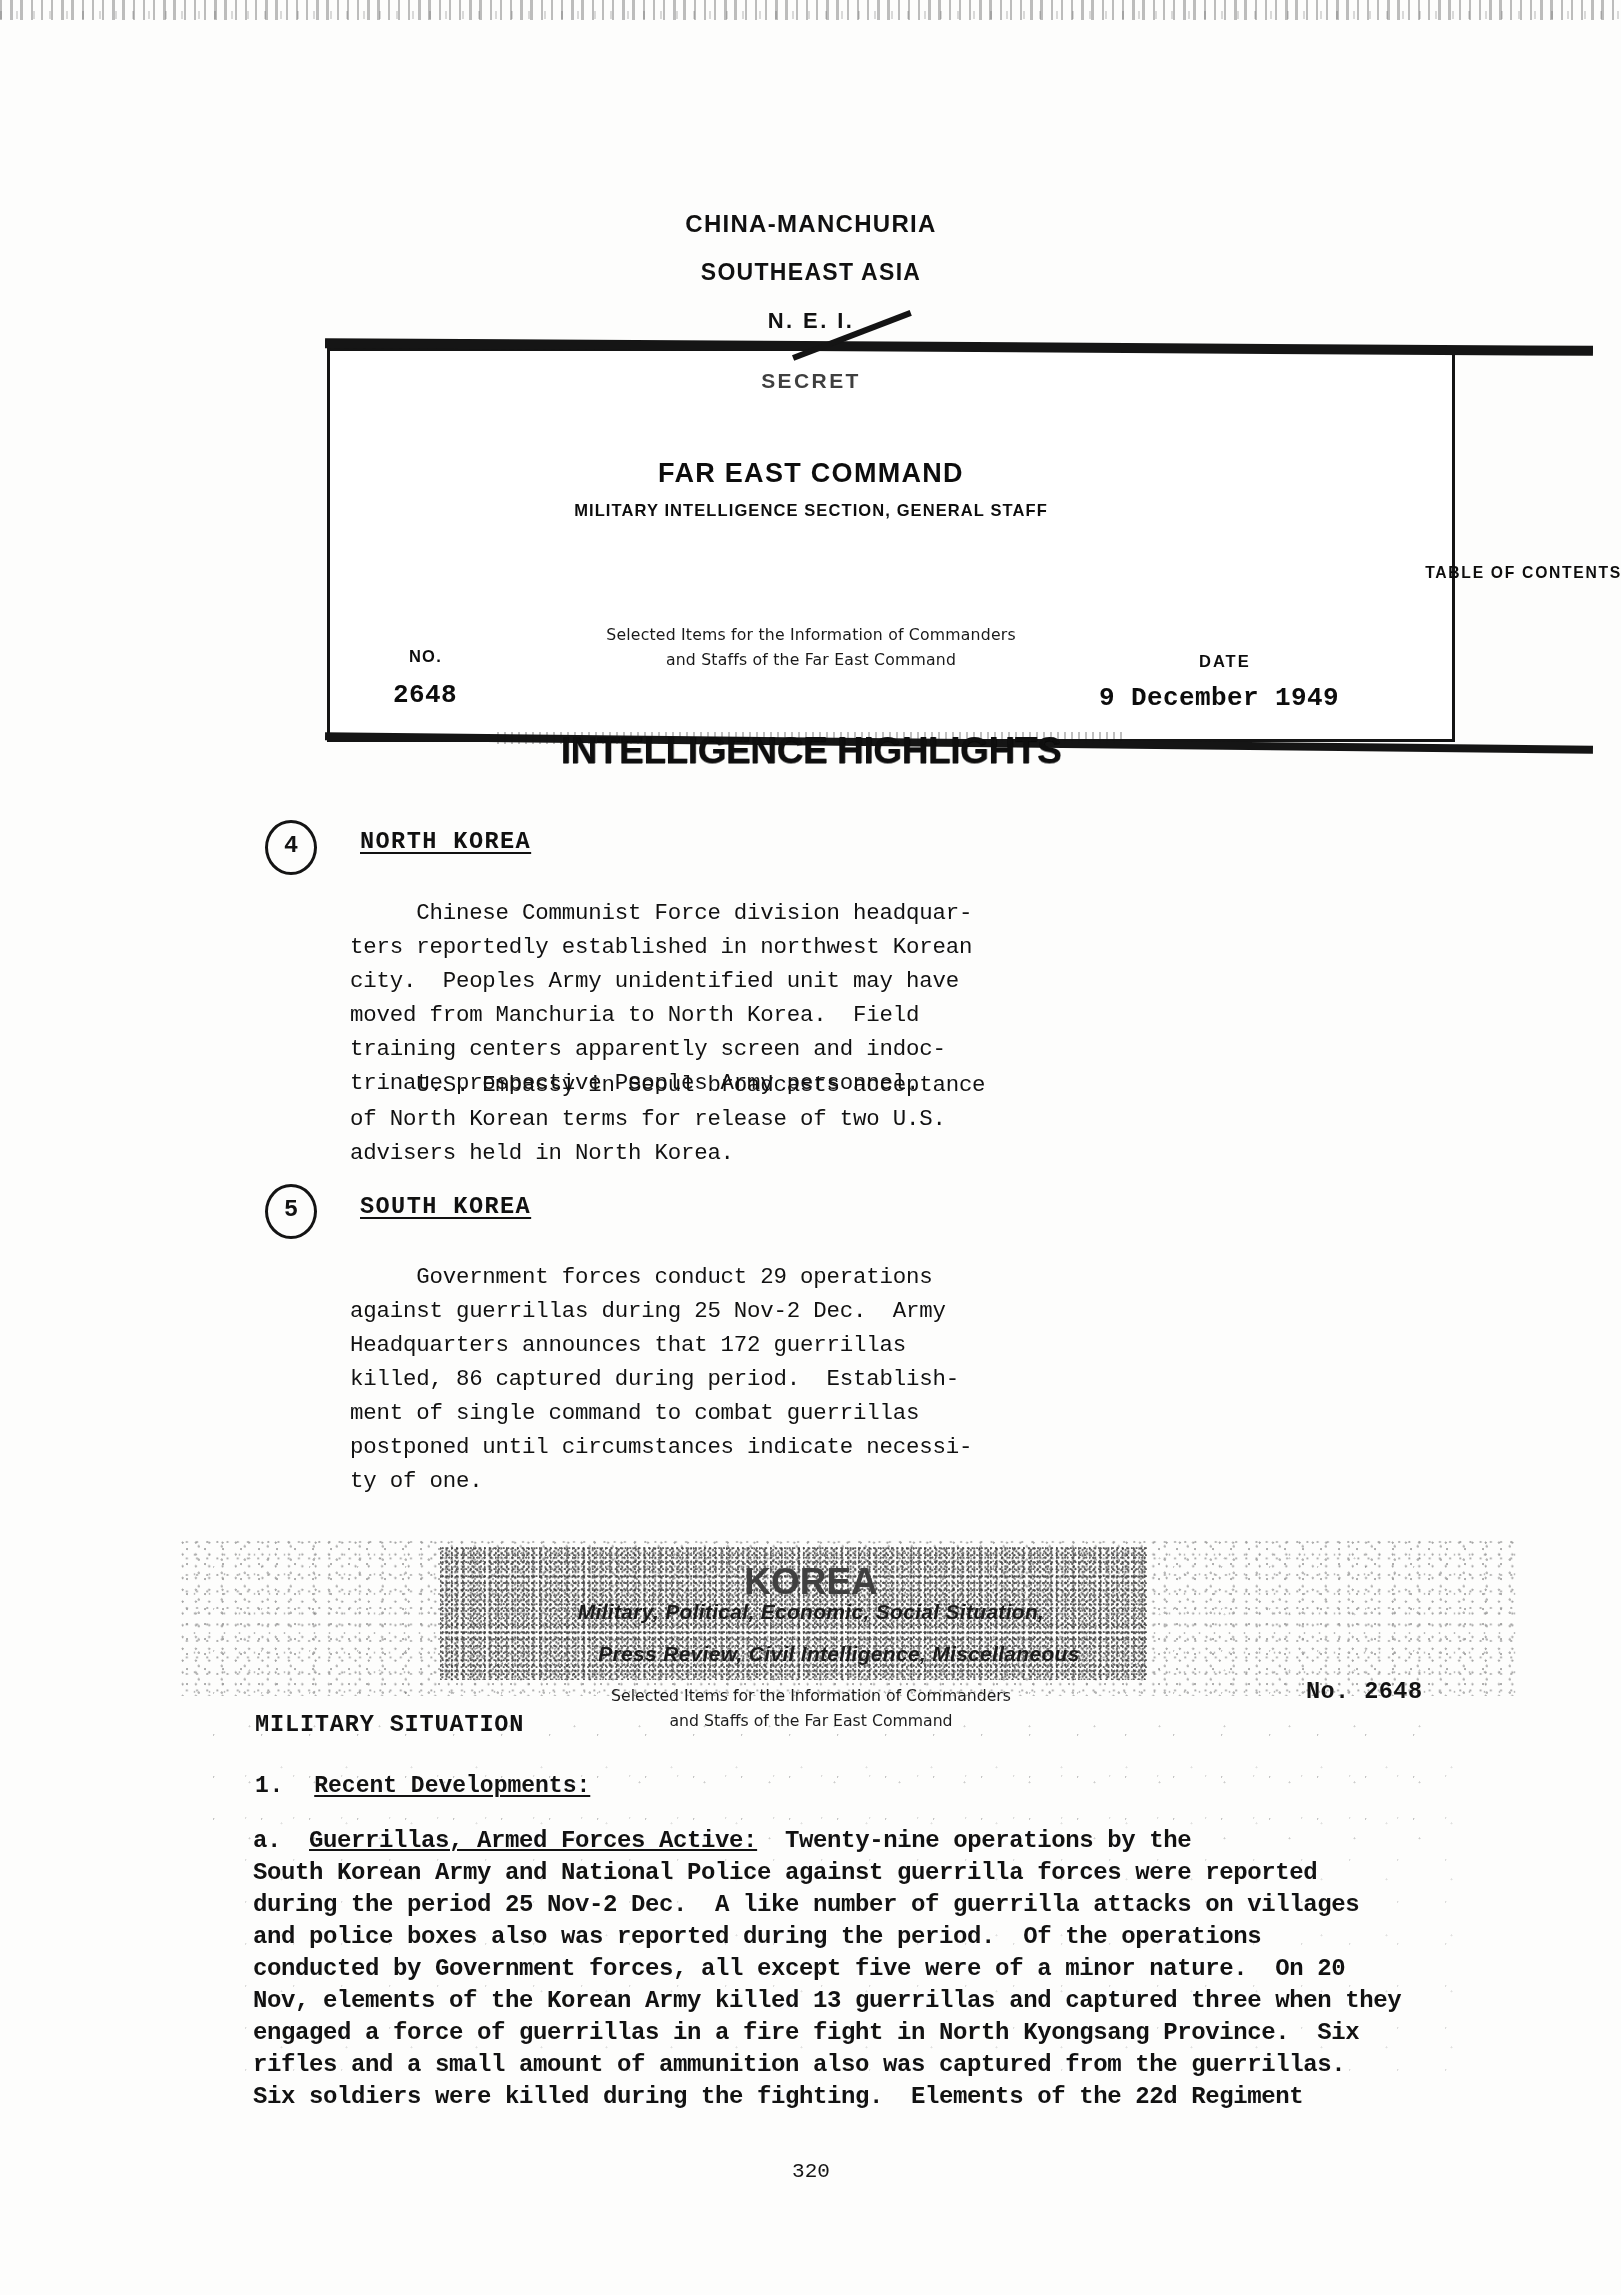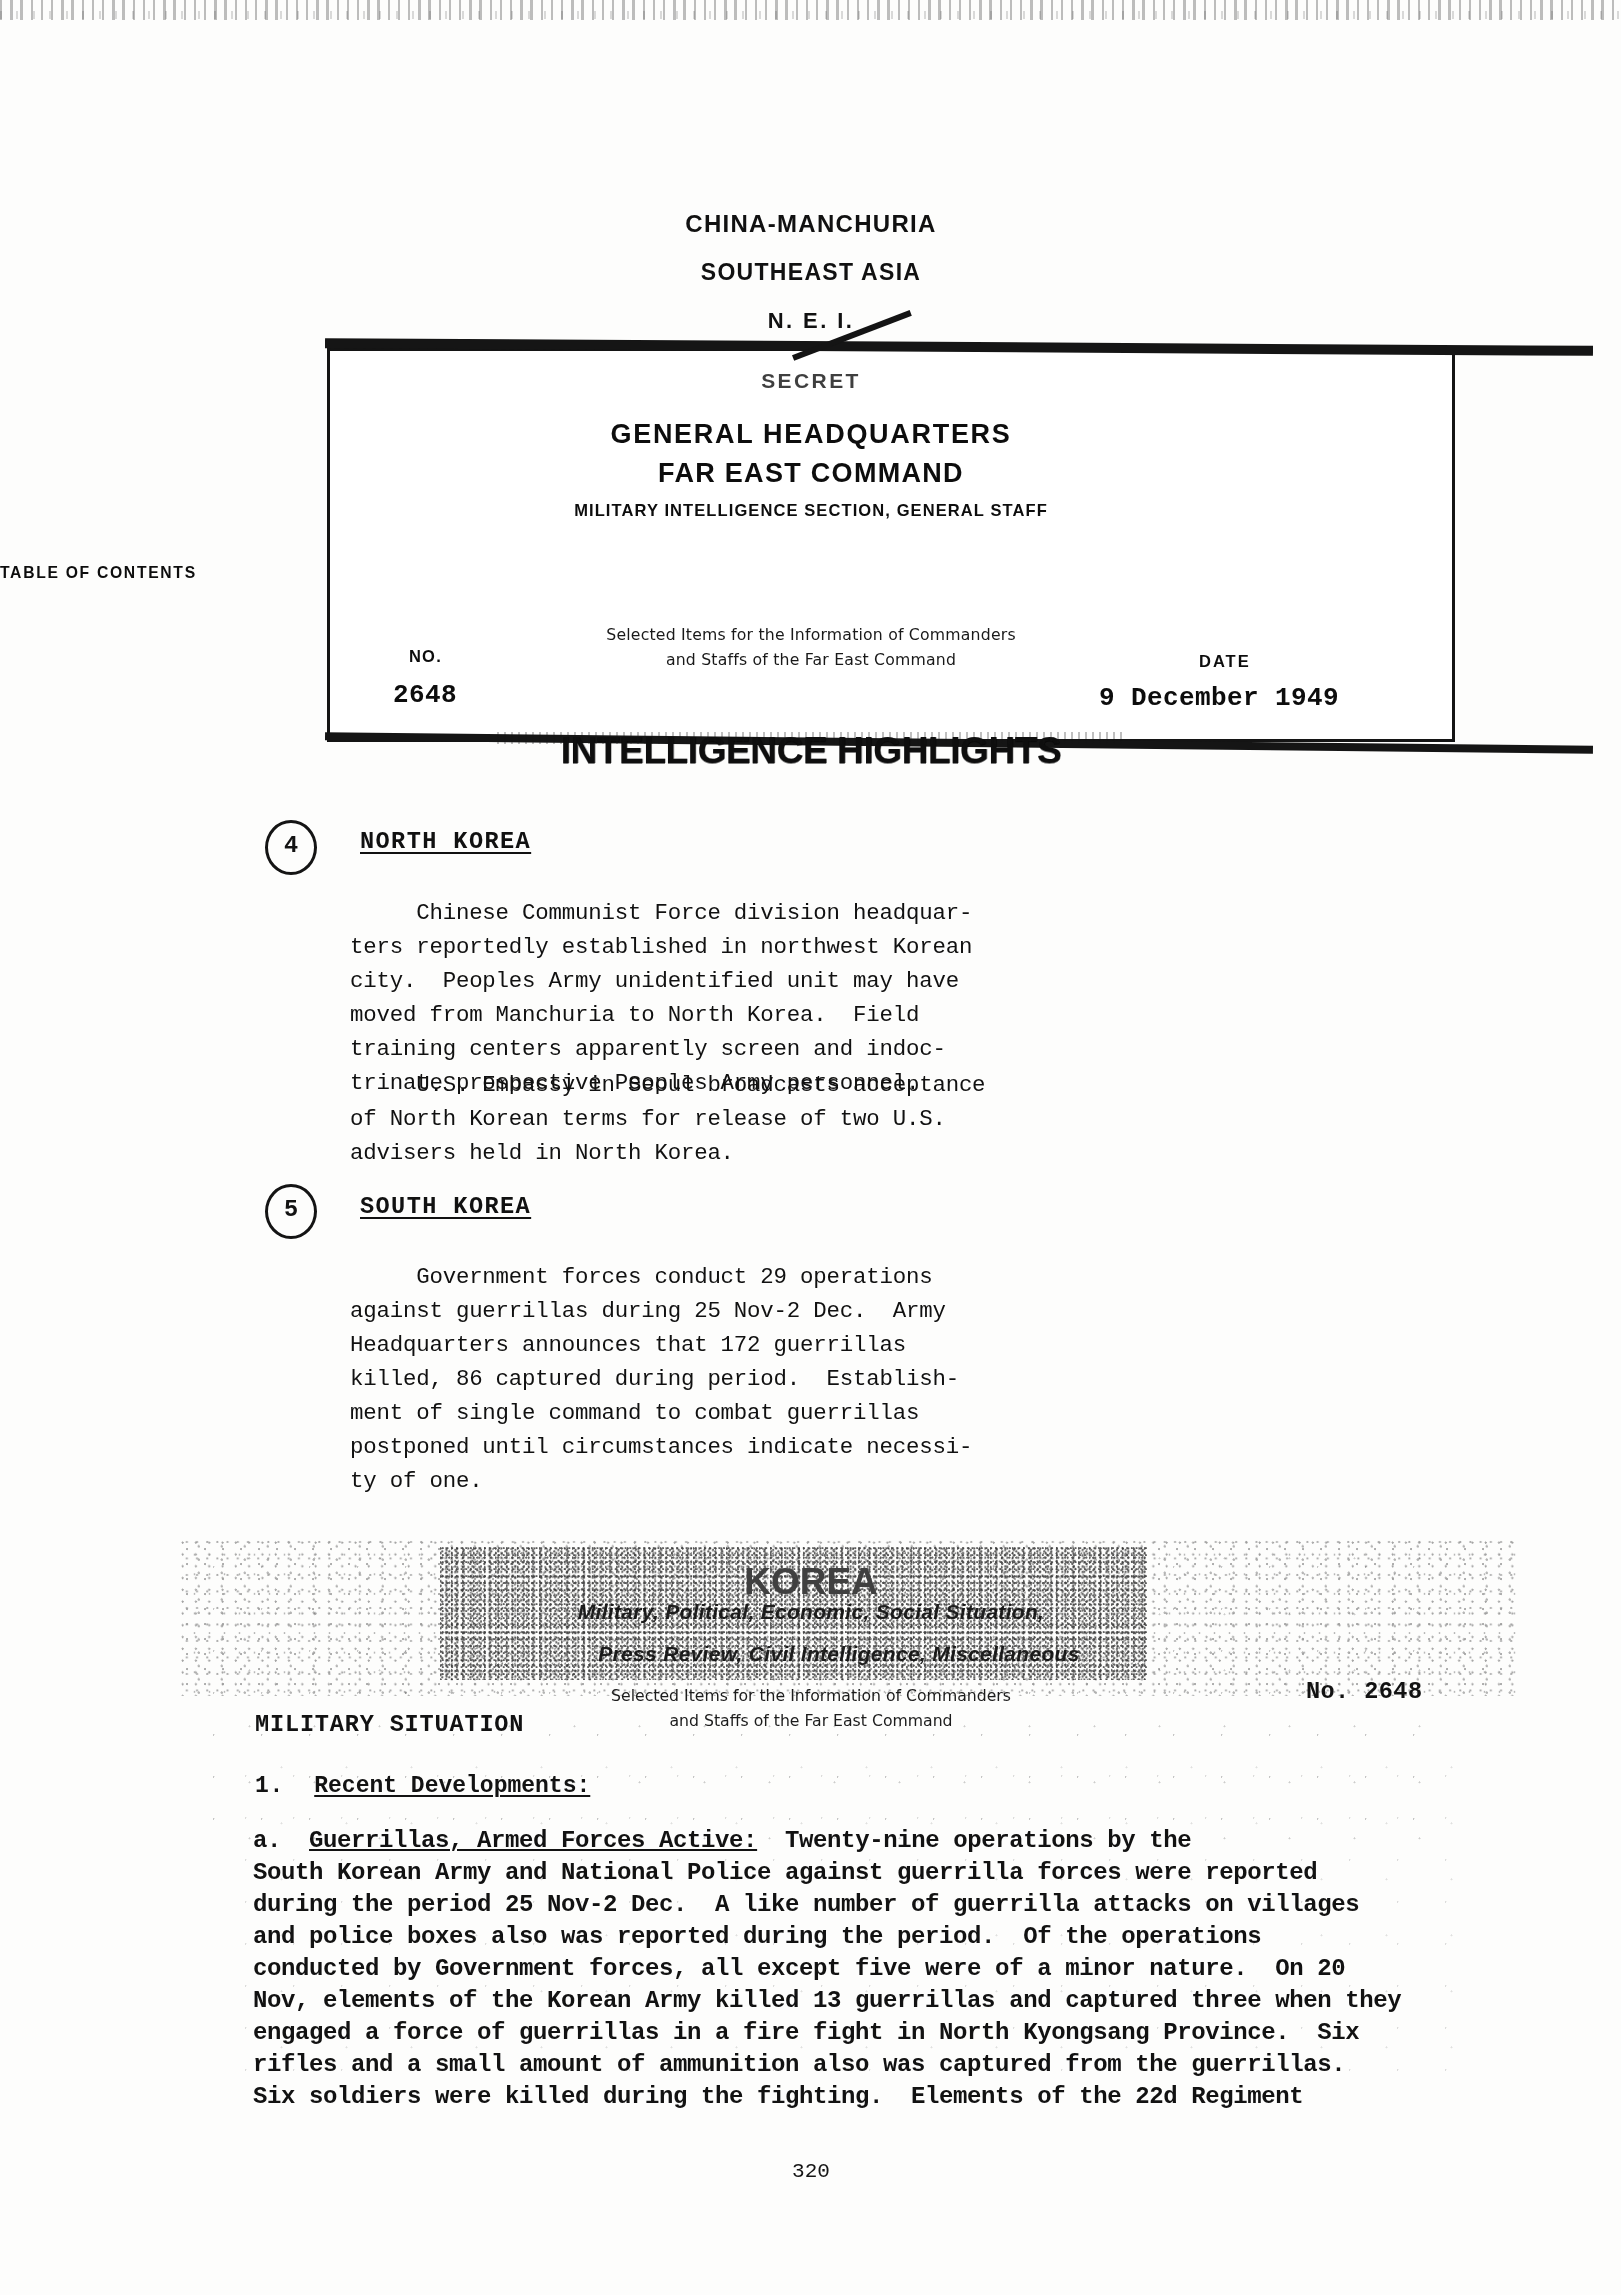--- a/index.html
+++ b/index.html
@@ -121,21 +121,21 @@
     font-weight: bold; font-size: 27px; letter-spacing: 1.3px;
   }
   #mis {
     position: absolute; top: 501px; left: 0; width: 100%;
     text-align: center;
     font-family: "Liberation Sans", sans-serif;
     font-weight: bold; font-size: 16.5px; letter-spacing: 1.1px;
   }
   #toc {
     position: absolute; top: 564px; left: 0; width: 100%;
-    text-align: left;
+    text-align: right;
     font-family: "Liberation Sans", sans-serif;
     font-weight: bold; font-size: 15.7px; letter-spacing: 1.7px;
   }
 
   .script-cap {
     position: absolute;
     left: 0; width: 100%;
     text-align: center;
     font-family: "DejaVu Sans", sans-serif;
     font-size: 15.7px;
@@ -376,21 +376,20 @@
 
   <div class="hdr-line" id="title-china">CHINA-MANCHURIA</div>
   <div class="hdr-line" id="title-sea">SOUTHEAST ASIA</div>
   <div class="hdr-line" id="title-nei">N. E. I.</div>
 
   <div class="header-box"></div>
 
   <div class="secret-stamp">SECRET</div>
   <div class="secret-strike"></div>
 
-  <div id="ghq">GENERAL HEADQUARTERS</div>
   <div id="fec">FAR EAST COMMAND</div>
   <div id="mis">MILITARY INTELLIGENCE SECTION, GENERAL STAFF</div>
   <div id="toc">TABLE OF CONTENTS</div>
 
   <div class="script-cap" id="cap1">Selected Items for the Information of Commanders</div>
   <div class="script-cap" id="cap2">and Staffs of the Far East Command</div>
 
   <div id="lbl-no">NO.</div>
   <div id="val-no">2648</div>
   <div id="lbl-date">DATE</div>

